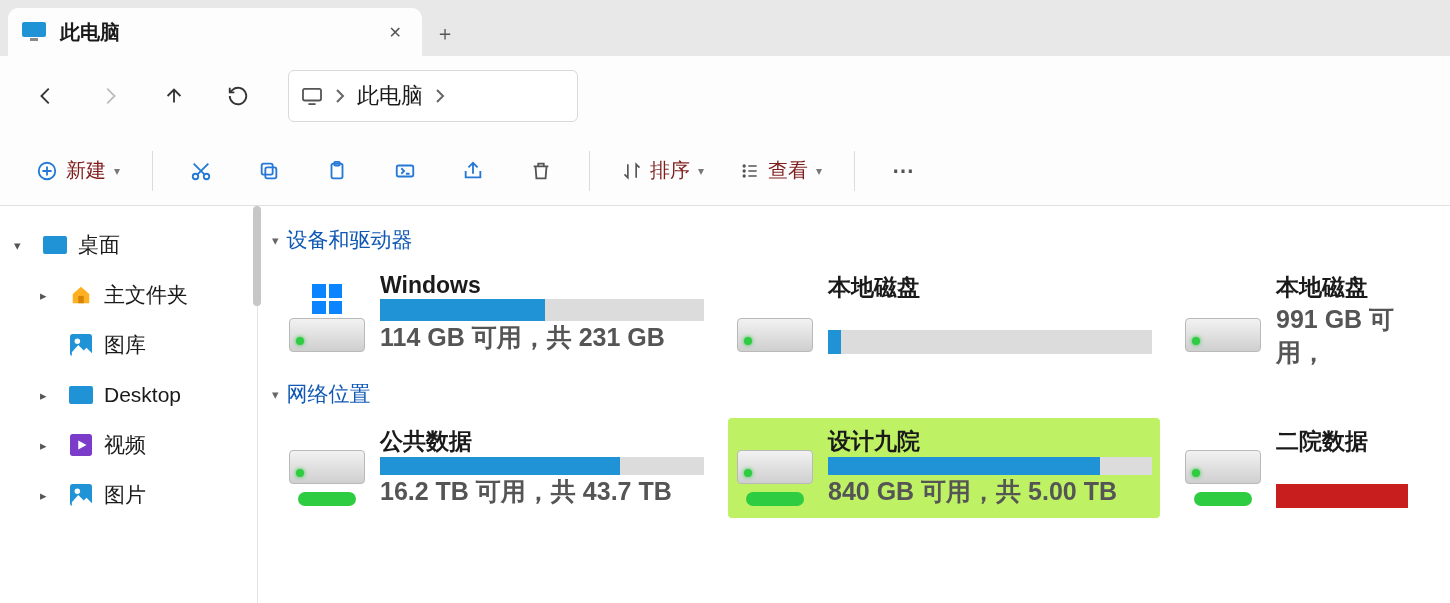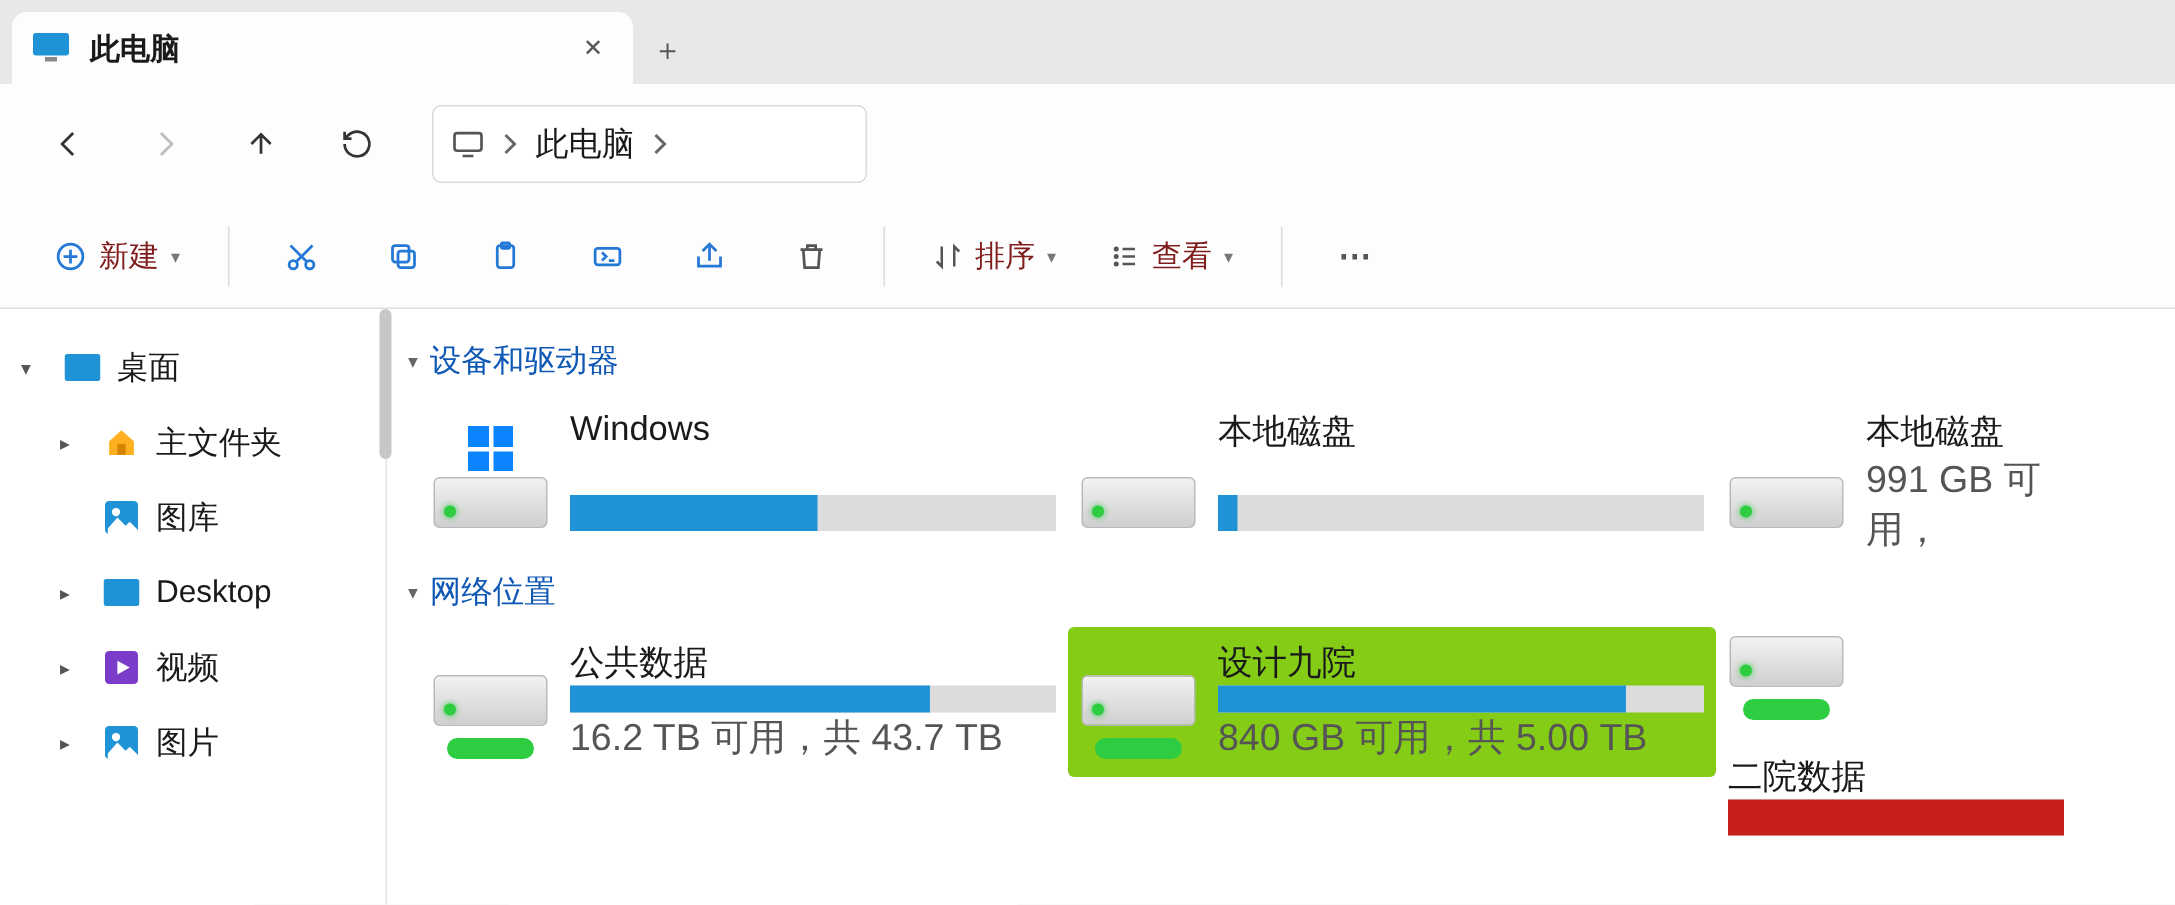--- a/index.html
+++ b/index.html
@@ -136,32 +136,34 @@
     display: flex; align-items: center;
     gap: 8px;
     color: #1058b5;
     font-size: 21px;
     padding: 6px 2px 10px 2px;
   }
   .grouphdr .gchev { color: #666; font-size: 13px; }
 
   .row {
     display: flex;
+    gap: 16px;
     padding-left: 10px;
     margin-bottom: 10px;
+    font-weight: bold;
   }
   .drive {
     width: 432px;
     height: 100px;
     display: flex;
     gap: 14px;
     padding: 6px 8px;
     border-radius: 4px;
   }
-  .drive.selected { background: #84cc16; }
+  .drive.selected { background: #bef264; }
   .drive .dicon {
     width: 78px;
     display: flex; flex-direction: column; align-items: center; justify-content: flex-end;
     gap: 4px;
     padding-bottom: 6px;
   }
   .disk {
     width: 76px; height: 34px;
     background: linear-gradient(#f2f2f2,#cfcfcf);
     border: 1px solid #b9b9b9;
@@ -400,20 +402,21 @@
                 <span></span>
                 <span></span>
               </span>
          <span class="disk"></span>
             </div>
       <div class="dinfo">
         <div class="dname">Windows</div>
         <div class="bar">
           <div class="fill " style="width:51%"></div>
         </div>
+        <div class="dcap">114 GB 可用，共 231 GB</div>
       </div>
           </div>
           <div class="drive">
       <div class="dicon">
               <span class="disk"></span>
             </div>
       <div class="dinfo">
         <div class="dname">本地磁盘</div>
         <div class="bar">
           <div class="fill " style="width:4%"></div>
@@ -457,21 +460,21 @@
               <span class="netbar"></span>
             </div>
       <div class="dinfo">
         <div class="dname">设计九院</div>
         <div class="bar">
           <div class="fill " style="width:84%"></div>
         </div>
         <div class="dcap">840 GB 可用，共 5.00 TB</div>
       </div>
           </div>
-          <div class="drive" style="width: 240px; flex-direction: column;">
+          <div class="drive" style="width: 240px;">
       <div class="dicon">
               <span class="disk"></span>
               <span class="netbar"></span>
             </div>
       <div class="dinfo">
         <div class="dname">二院数据</div>
         <div class="bar">
           <div class="fill red" style="width:100%"></div>
         </div>
       </div>

